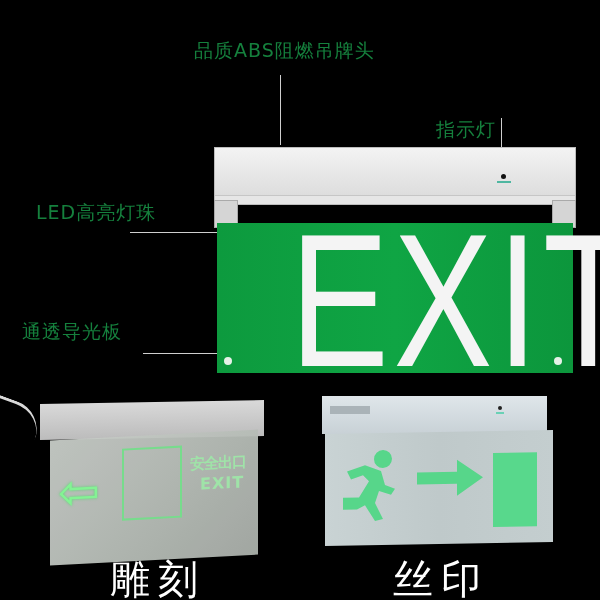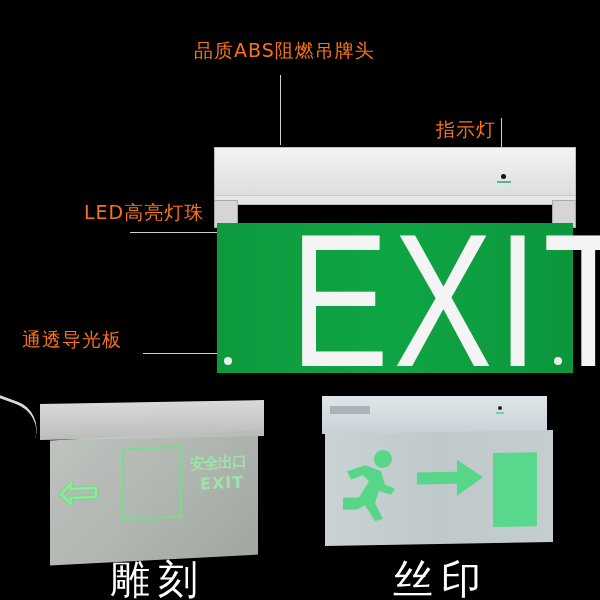--- a/index.html
+++ b/index.html
@@ -1,17 +1,17 @@
 <!DOCTYPE html>
 <html><head>
   <meta charset="utf-8">
   <style>
     html, body { margin: 0; padding: 0; }
     body { width: 600px; height: 600px; background: #000; position: relative; overflow: hidden; font-family: "DejaVu Sans", sans-serif; color: #fff; }
-    .label { position: absolute; color: #f97316; font-size: 19px; letter-spacing: 1px; white-space: nowrap; }
+    .label { position: absolute; color: #15803d; font-size: 19px; letter-spacing: 1px; white-space: nowrap; }
     .line { position: absolute; background: #cfcfcf; }
 
     
     .main-housing { position: absolute; left: 214px; top: 147px; width: 362px; height: 58px; background: linear-gradient(#f3f3f3, #d9d9d9); border: 1px solid #bdbdbd; box-sizing: border-box; }
     .main-housing .lip { position: absolute; left: 0; right: 0; bottom: 0; height: 8px; background: #e6e6e6; border-top: 1px solid #c6c6c6; }
     .main-led { position: absolute; left: 286px; top: 26px; width: 5px; height: 5px; border-radius: 50%; background: #111; }
     .main-led-label { position: absolute; left: 282px; top: 33px; width: 14px; height: 2px; background: #4fb7a1; }
     .bracket { position: absolute; width: 24px; height: 28px; background: #d5d5d5; border: 1px solid #aaa; box-sizing: border-box; }
     .main-panel { position: absolute; left: 217px; top: 223px; width: 356px; height: 150px; background: #0b9d3f; background: linear-gradient(90deg, #0d9a3e, #0fa544 50%, #0c963c); }
     .exit-text { position: absolute; left: 73px; top: 2px; font-family: "Liberation Sans", sans-serif; font-size: 190px; line-height: 150px; color: #f4f4f4; transform: scaleX(0.78); transform-origin: left top; letter-spacing: 6px; font-weight: normal; }
@@ -41,24 +41,24 @@
   </style>
 </head>
 <body>
 
 <div class="label" style="left:194px;top:38px;">品质ABS阻燃吊牌头</div>
 <div class="line" style="left:280px;top:75px;width:1px;height:70px;"></div>
 
 <div class="label" style="left:436px;top:92px;margin-top:25px;">指示灯</div>
 <div class="line" style="left:501px;top:118px;width:1px;height:30px;"></div>
 
-<div class="label" style="left:36px;top:200px;margin-left:48px;">LED高亮灯珠</div>
+<div class="label" style="left:36px;top:200px;">LED高亮灯珠</div>
 <div class="line" style="left:130px;top:232px;width:88px;height:1px;"></div>
 
-<div class="label" style="left:22px;top:327px;">通透导光板</div>
+<div class="label" style="left:22px;top:319px;">通透导光板</div>
 <div class="line" style="left:143px;top:353px;width:75px;height:1px;"></div>
 
 <div>
   <div class="main-housing">
     <div class="main-led"></div>
     <div class="main-led-label"></div>
     <div class="lip"></div>
   </div>
   <div class="bracket" style="left:214px;top:200px;"></div>
   <div class="bracket" style="left:552px;top:200px;"></div>

